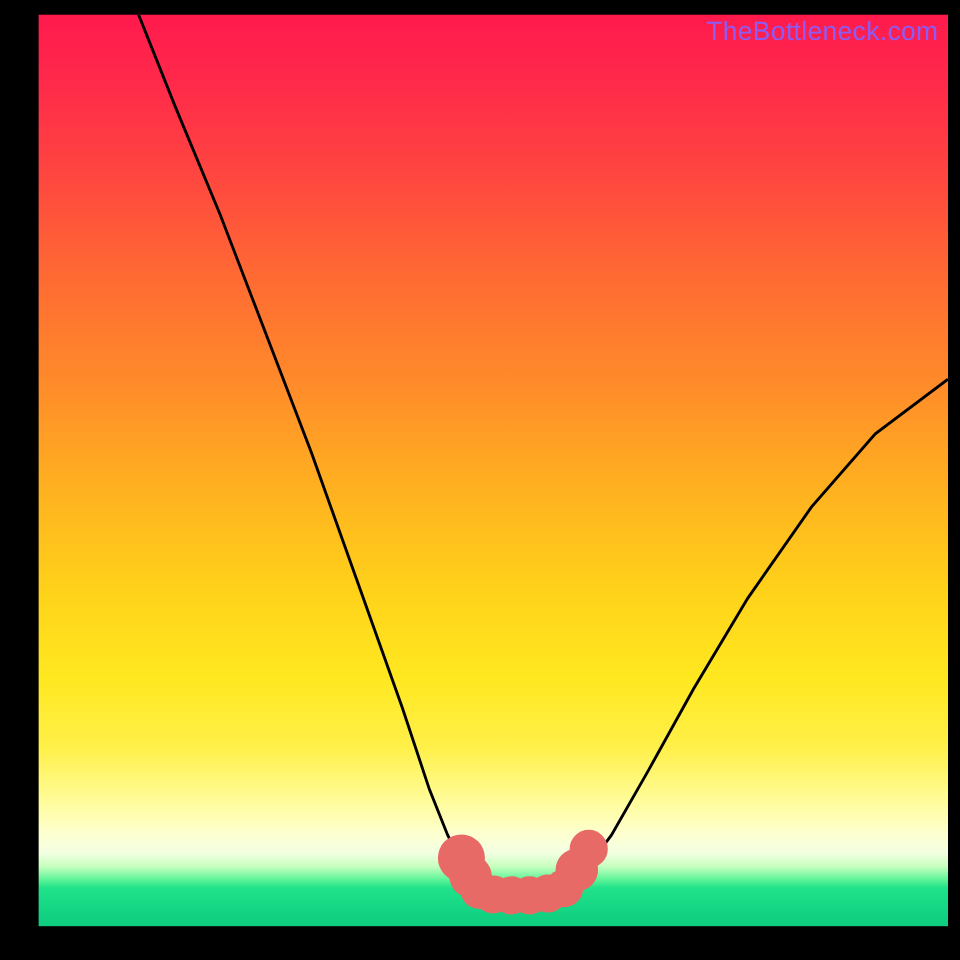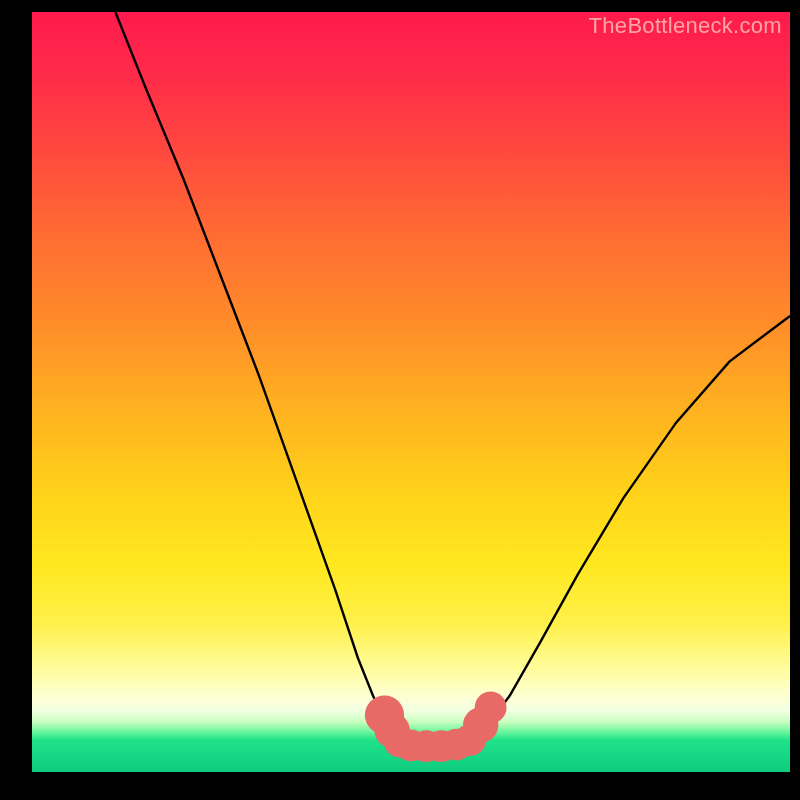--- a/index.html
+++ b/index.html
@@ -61,21 +61,21 @@
       #12d282 70%,
       #0fcc7f 100%
     );
   }
   .watermark {
     position: absolute;
     top: 13px;
     right: 18px;
     font-size: 22px;
     font-weight: 500;
-    color: #fca5a5;
+    color: #8b5cf6;
     letter-spacing: 0.3px;
     user-select: none;
   }
   svg.curves {
     position: absolute;
     left: 0;
     top: 0;
     width: 758px;
     height: 760px;
   }

